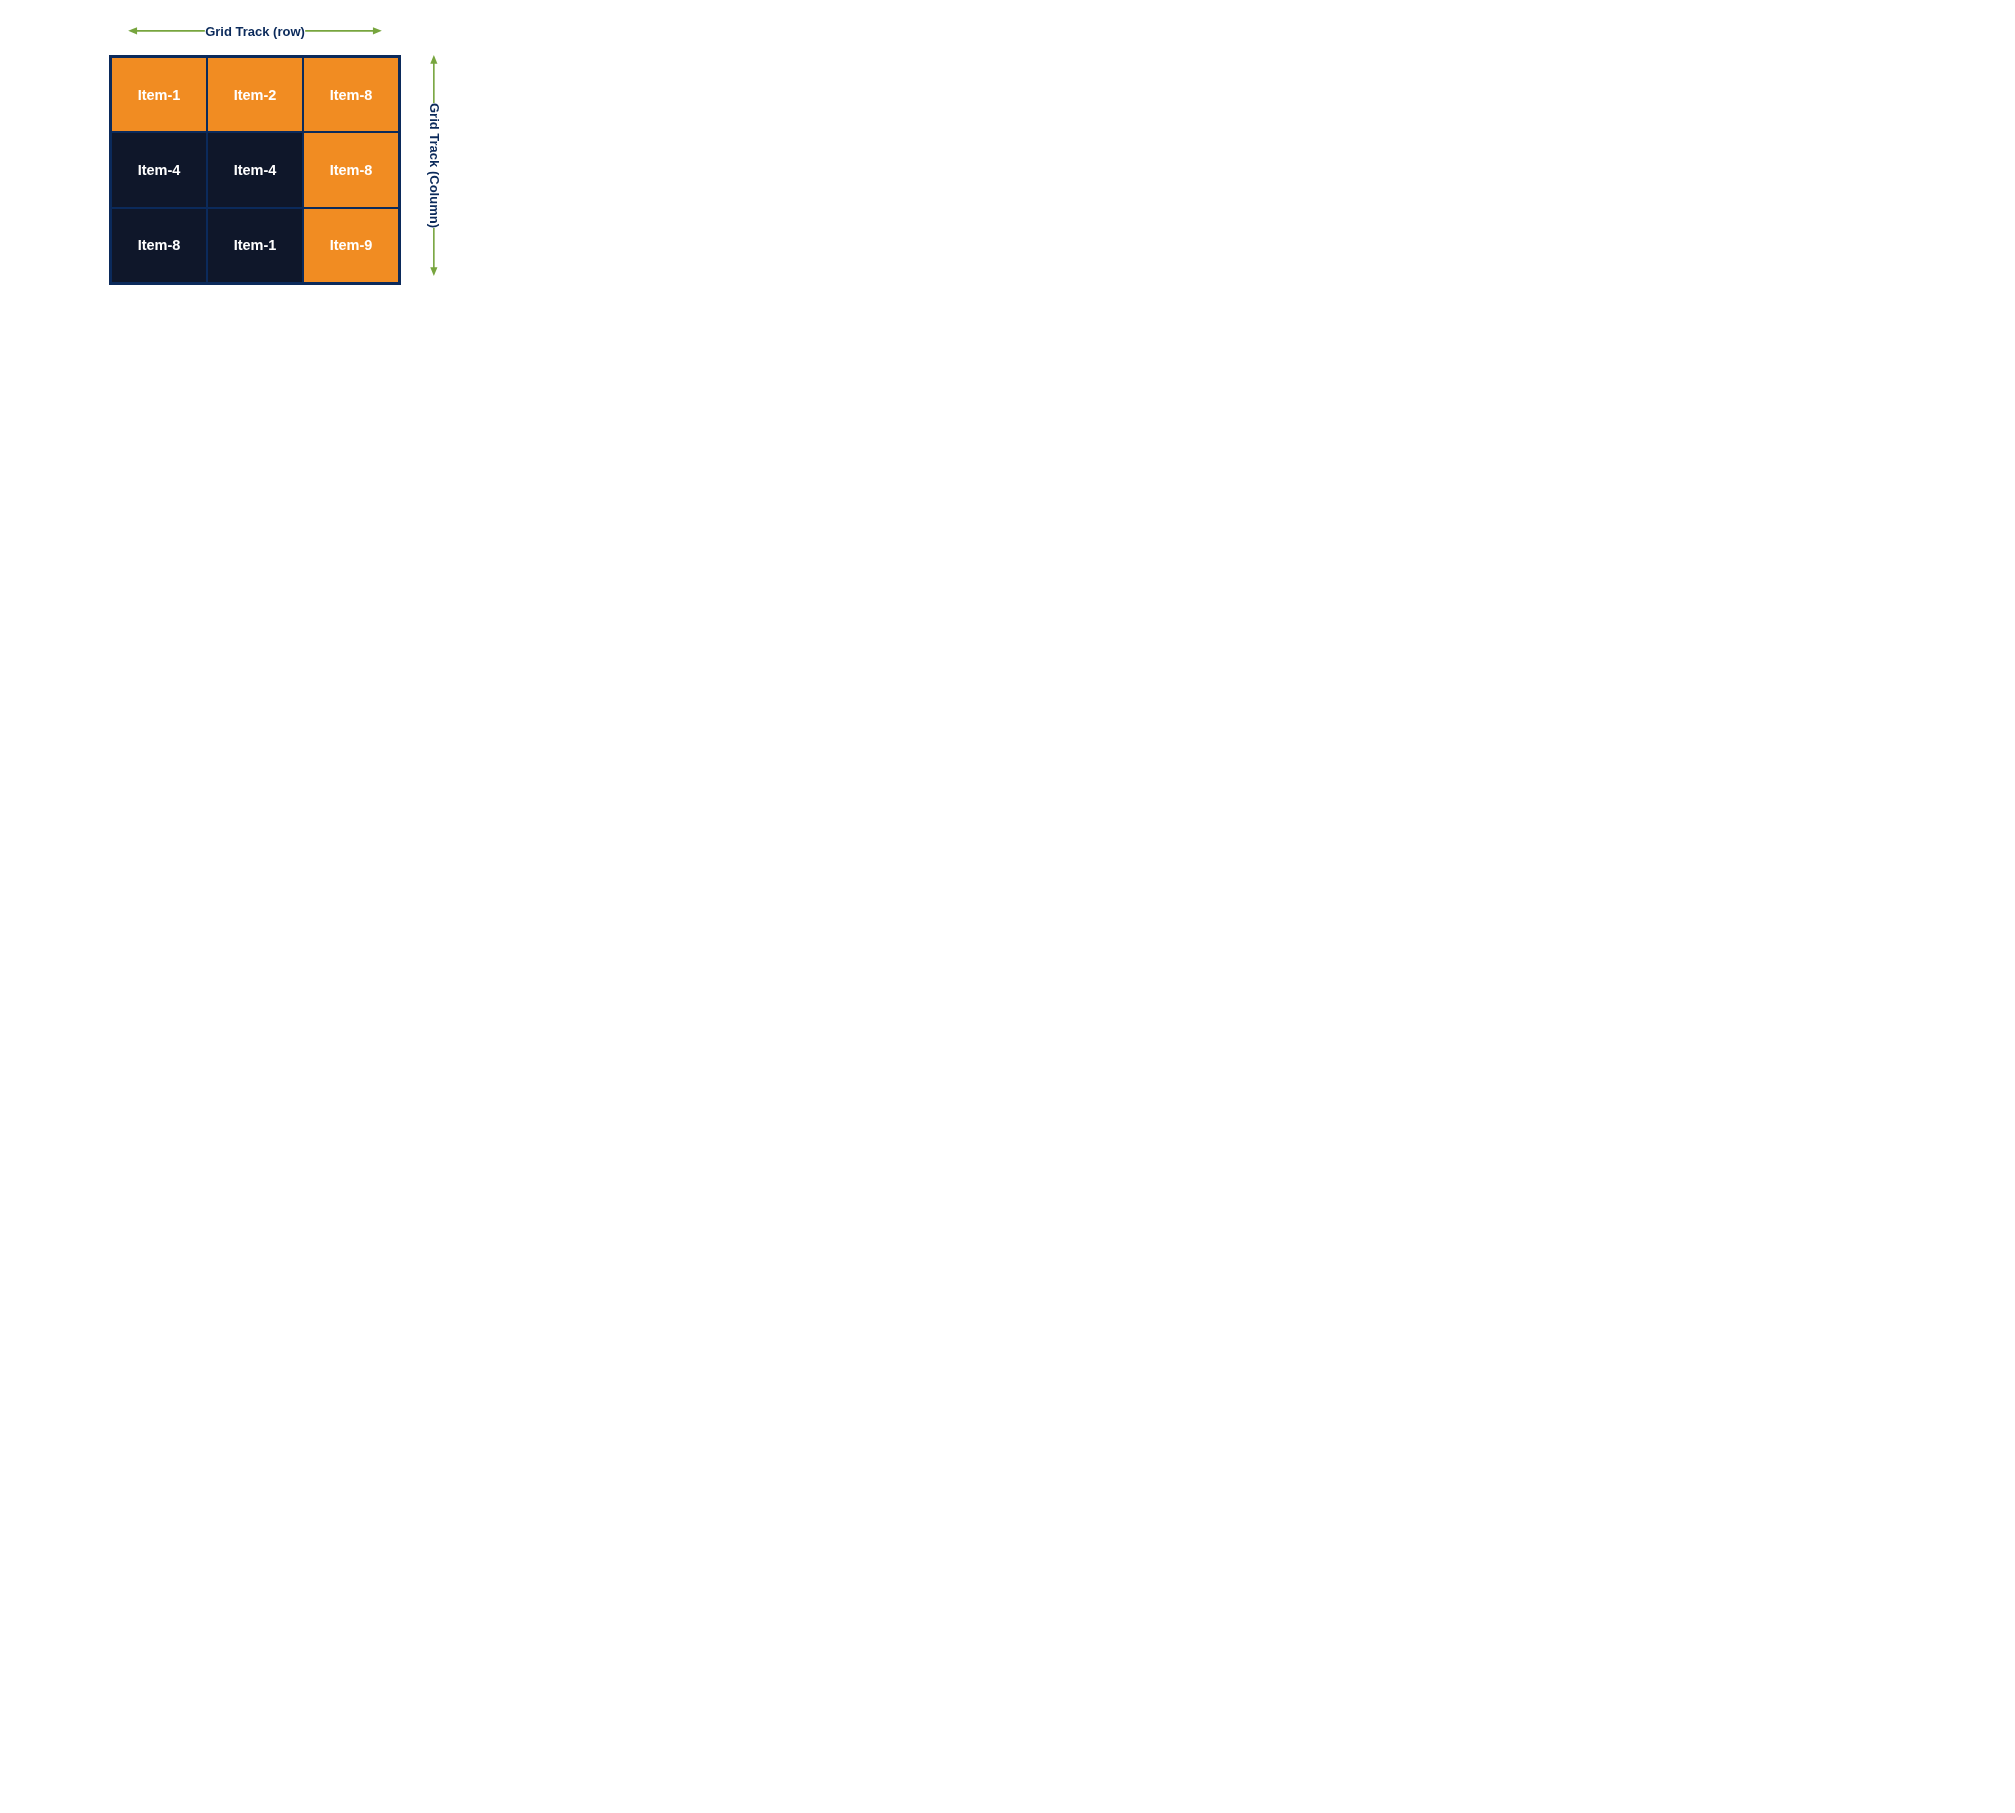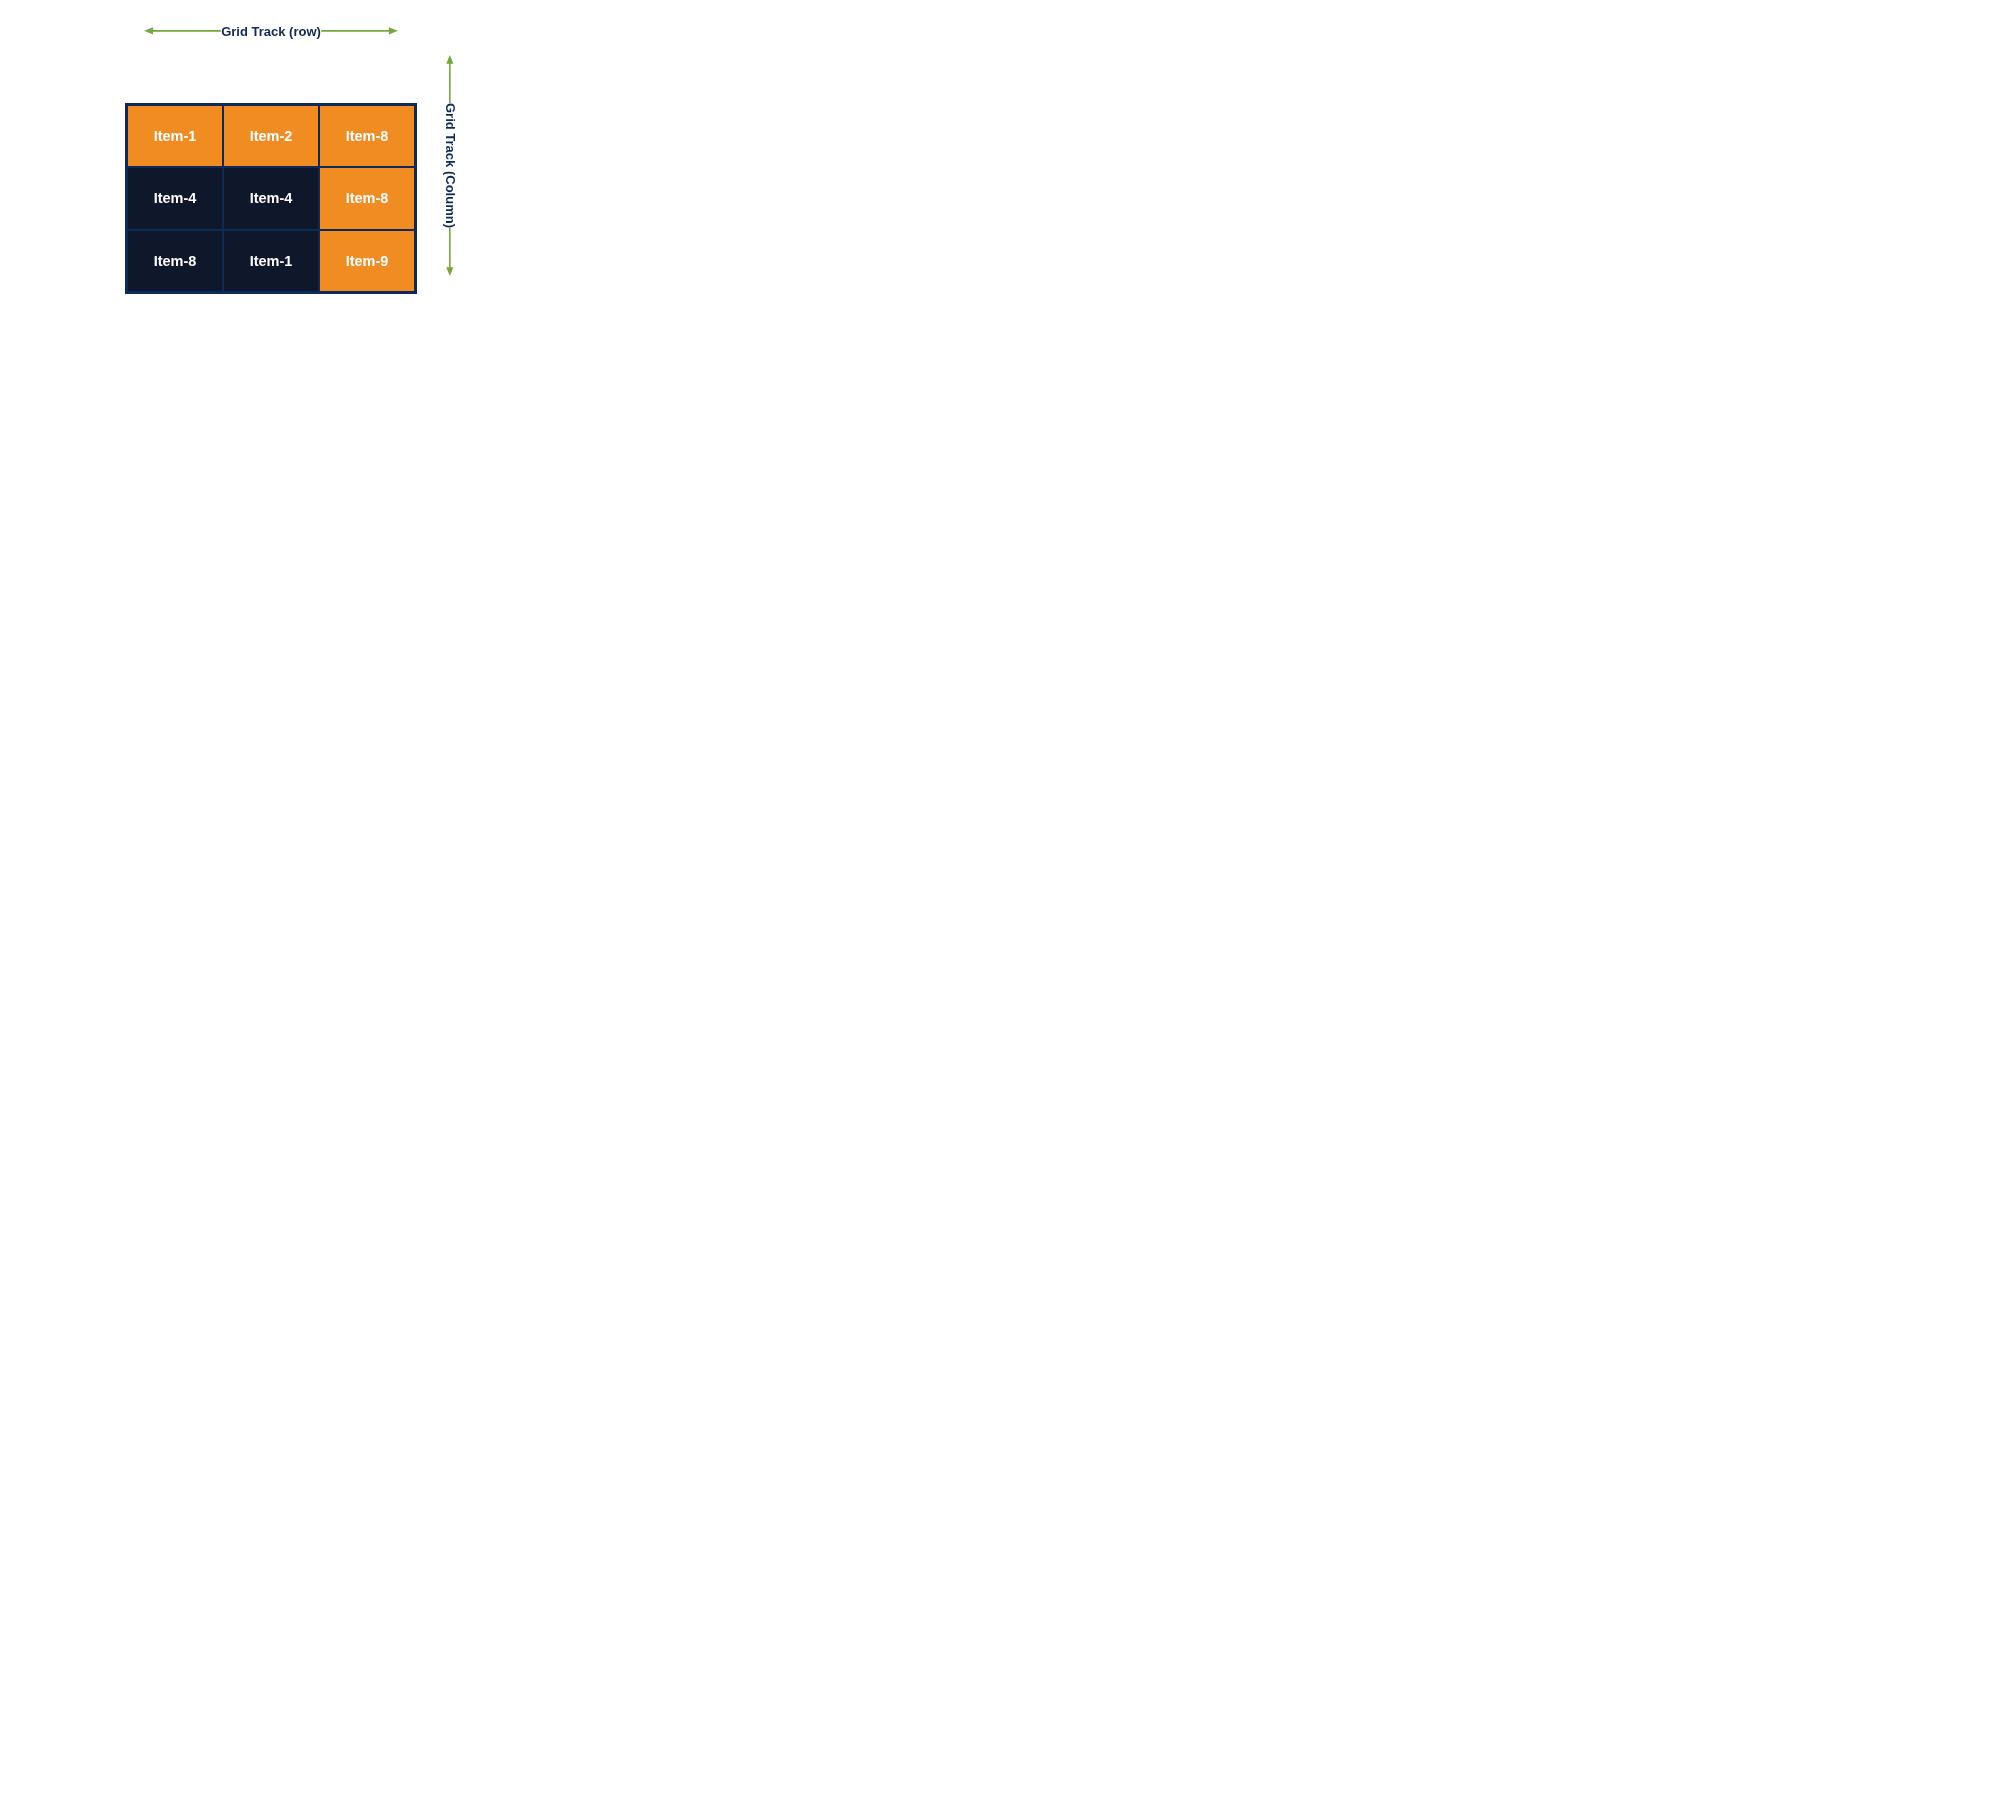--- a/index.html
+++ b/index.html
@@ -5,21 +5,21 @@
     * { margin: 0; padding: 0; box-sizing: border-box; }
     body {
       font-family: -apple-system, BlinkMacSystemFont, "Segoe UI", Arial, sans-serif;
       background: #ffffff;
       width: 619px;
       height: 348px;
       position: relative;
     }
     .canvas {
       position: absolute;
-      left: 16px; top: 0;
+      left: 0; top: 0;
       width: 619px; height: 348px;
     }
     
     .top-arrow-zone {
       position: absolute;
       left: 109px;
       top: 19.3px;
       width: 292px;
       height: 24px;
       display: flex;
@@ -52,27 +52,26 @@
       font-weight: 700;
       white-space: nowrap;
       writing-mode: vertical-rl;
     }
     
     .grid-outer {
       position: absolute;
       left: 109px;
       top: 55px;
       width: 292px;
-      height: 191px;
+      height: 230px;
       border: 2.8px solid #0b2a5b;
       display: grid;
       grid-template-columns: repeat(3, 1fr);
       grid-template-rows: repeat(3, 1fr);
       background: #0b2a5b;
-      margin-top: 48px;
     }
     .cell {
       display: flex;
       align-items: center;
       justify-content: center;
       color: #ffffff;
       font-size: 14.5px;
       font-weight: 600;
     }
     .orange { background: #f18c22; }

